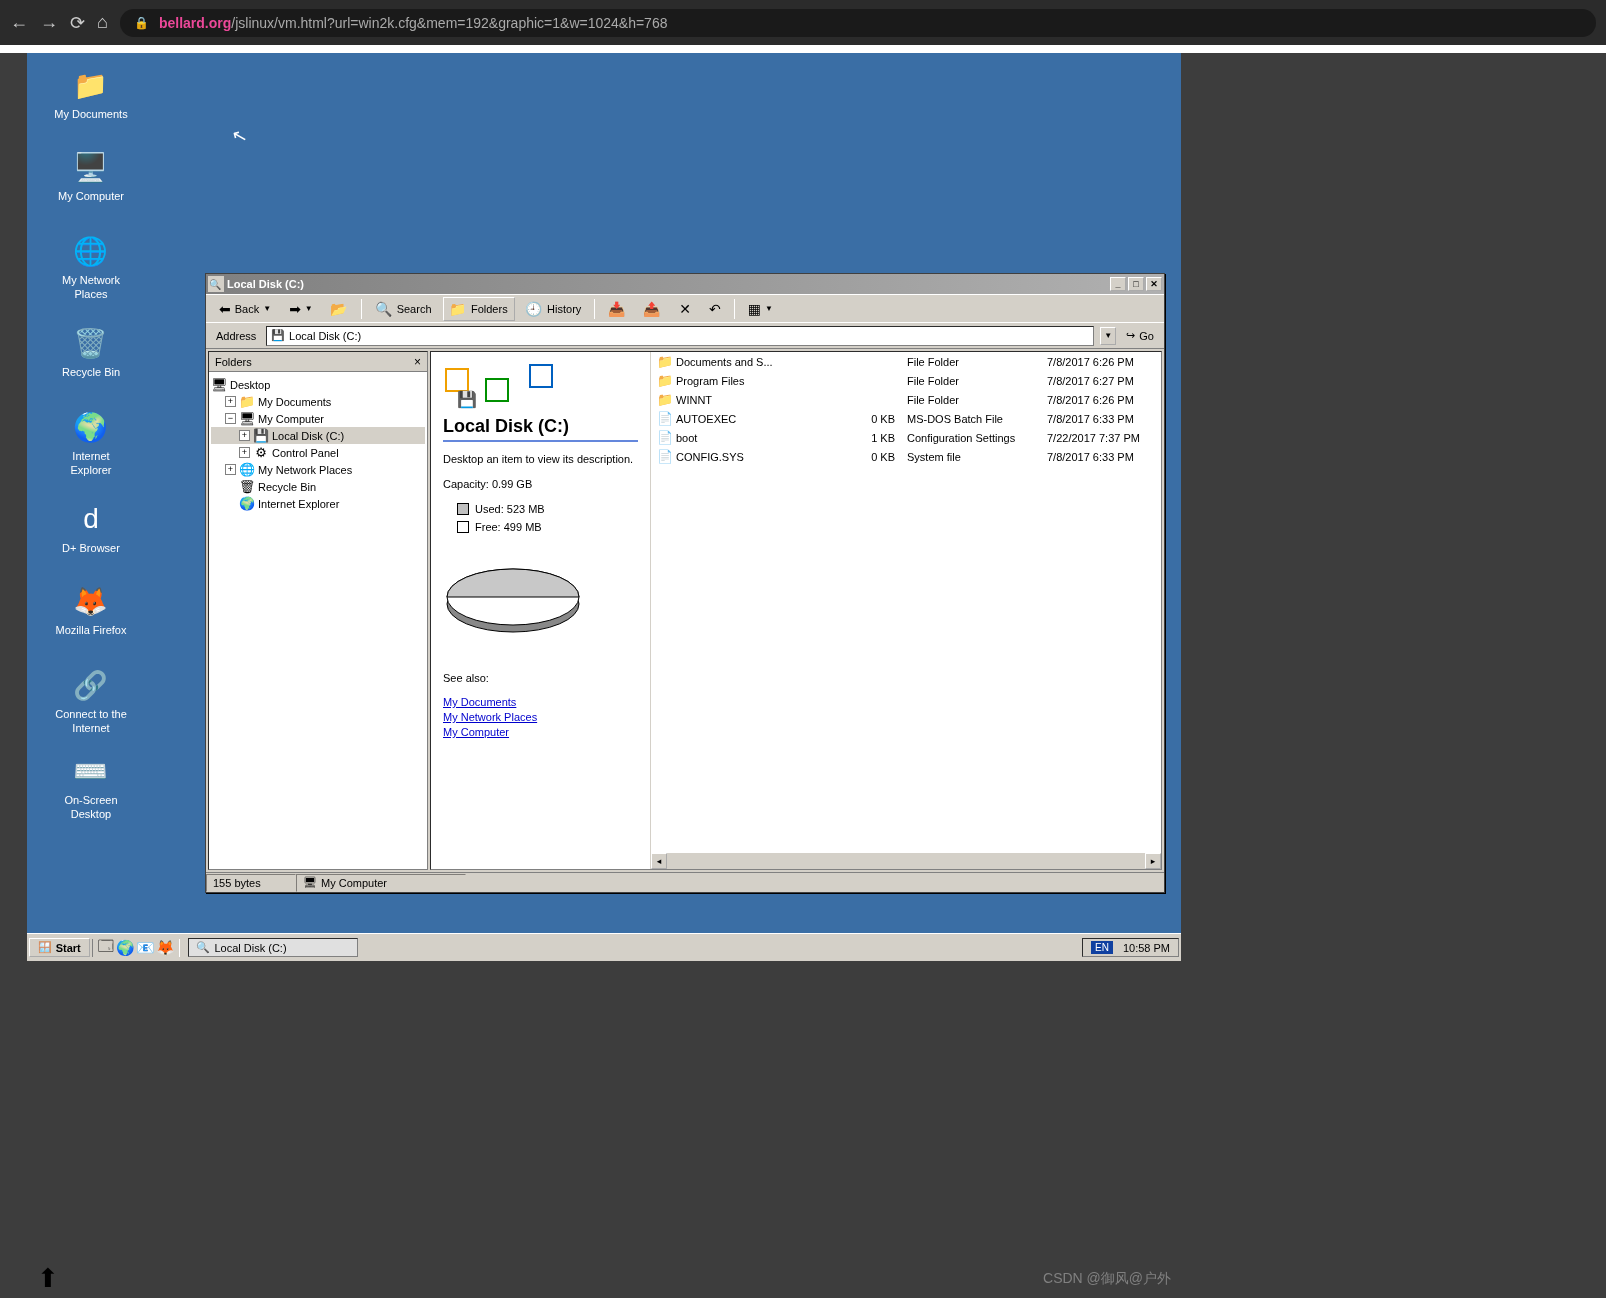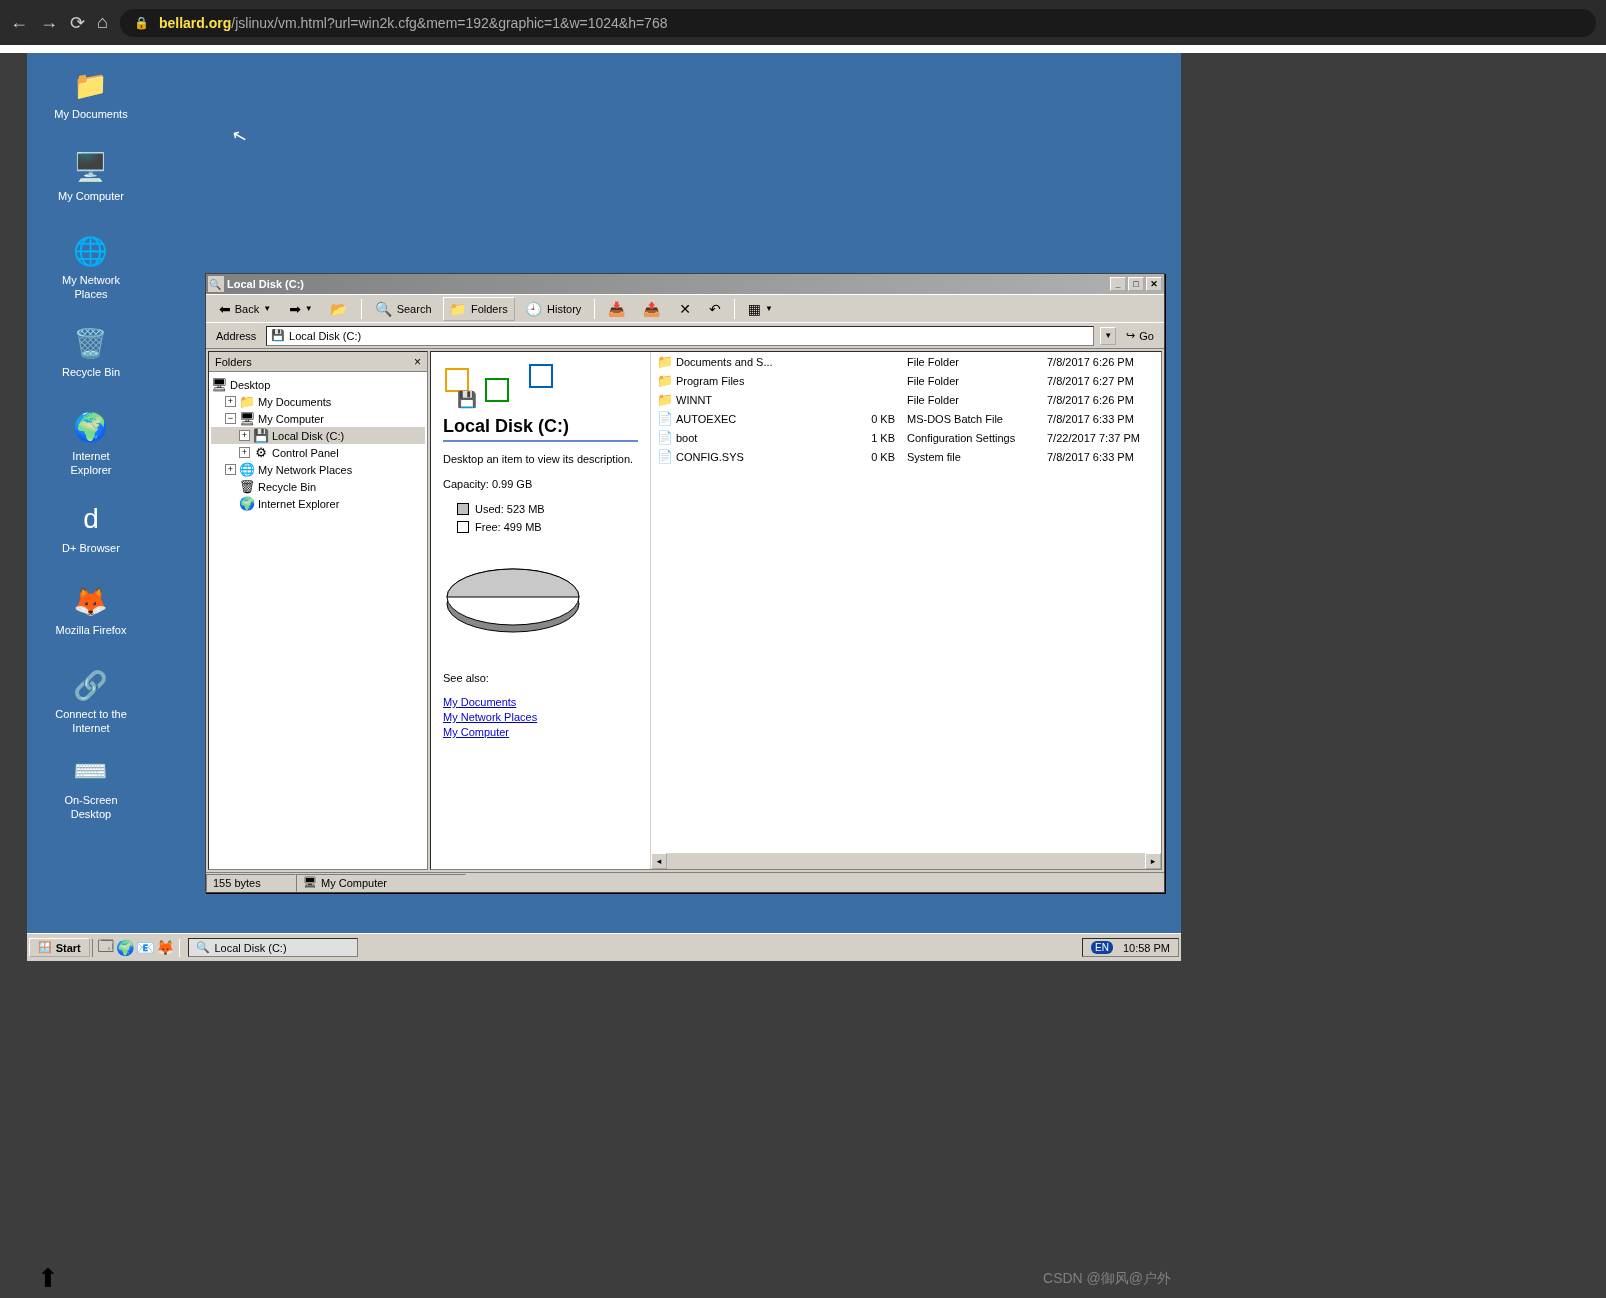--- a/index.html
+++ b/index.html
@@ -1,21 +1,21 @@
 <!DOCTYPE html>
 <html><head>
 <meta charset="utf-8">
 <style>
 * { box-sizing: border-box; margin: 0; padding: 0; }
 body { font-family: Tahoma, sans-serif; font-size: 11px; background: #3d3d3d; width: 1606px; height: 1298px; overflow: hidden; position: relative; }
 
 .browser-bar { background: #2b2b2b; height: 45px; display: flex; align-items: center; padding: 0 10px; gap: 12px; }
 .browser-bar .nav-icon { color: #ccc; font-size: 18px; cursor: pointer; }
 .browser-bar .url-wrap { flex: 1; background: #1a1a1a; border-radius: 20px; height: 28px; display: flex; align-items: center; padding: 0 14px; color: #aaa; font-size: 14px; gap: 10px; }
-.browser-bar .url-wrap .domain { color: #fde047; font-weight: bold; }
+.browser-bar .url-wrap .domain { color: #ec4899; font-weight: bold; }
 .browser-bar .lock { font-size: 12px; }
 
 .whitebar { background: white; height: 8px; }
 
 .desktop-area { background: #3a6ea5; width: 1154px; height: 908px; margin-left: 27px; position: relative; }
 .desktop-icon { position: absolute; width: 80px; text-align: center; color: white; font-size: 11px; cursor: pointer; }
 .desktop-icon .ico { width: 36px; height: 36px; margin: 0 auto 4px; display: flex; align-items: center; justify-content: center; font-size: 28px; }
 .desktop-icon .lbl { line-height: 1.3; }
 
 .cursor { position: absolute; left: 205px; top: 72px; font-size: 18px; color: white; transform: rotate(-15deg); }
@@ -84,21 +84,21 @@
 
 .statusbar { height: 20px; background: #d4d0c8; border-top: 1px solid #808080; display: flex; align-items: center; font-size: 11px; }
 .statusbar .cell { border: 1px inset #d4d0c8; height: 18px; padding: 0 6px; display: flex; align-items: center; gap: 4px; }
 
 .taskbar { position: absolute; left: 0; bottom: 0; width: 100%; height: 28px; background: #d4d0c8; border-top: 1px solid #fff; display: flex; align-items: center; padding: 2px; font-size: 11px; gap: 2px; }
 .taskbar .startbtn { border: 1px outset #fff; padding: 2px 8px; font-weight: bold; display: flex; align-items: center; gap: 4px; cursor: pointer; }
 .taskbar .qlaunch { display: flex; gap: 2px; border-left: 1px solid #808080; border-right: 1px solid #fff; padding: 0 4px; }
 .taskbar .qlaunch .qico { width: 18px; height: 18px; cursor: pointer; font-size: 15px; display: flex; align-items: center; justify-content: center; }
 .taskbar .taskbtn { border: 1px inset #808080; padding: 2px 8px; width: 170px; display: flex; align-items: center; gap: 4px; cursor: pointer; background: #e0e0e0; }
 .taskbar .tray { margin-left: auto; border: 1px inset #808080; padding: 2px 8px; display: flex; align-items: center; gap: 10px; }
-.taskbar .lang { background: #1040a0; color: white; padding: 1px 4px; font-size: 10px; border-radius: 6px; }
+.taskbar .lang { background: #1040a0; color: white; padding: 1px 4px; font-size: 10px; }
 
 .below { position: absolute; bottom: 4px; display: flex; align-items: center; justify-content: space-between; width: 1154px; margin-left: 27px; }
 .below .upload { font-size: 26px; margin-left: 10px; cursor: pointer; }
 .below .wm { color: #808080; font-size: 14px; margin-right: 10px; }
 </style>
 </head>
 <body>
 
 <div class="browser-bar">
   <span class="nav-icon">←</span>

